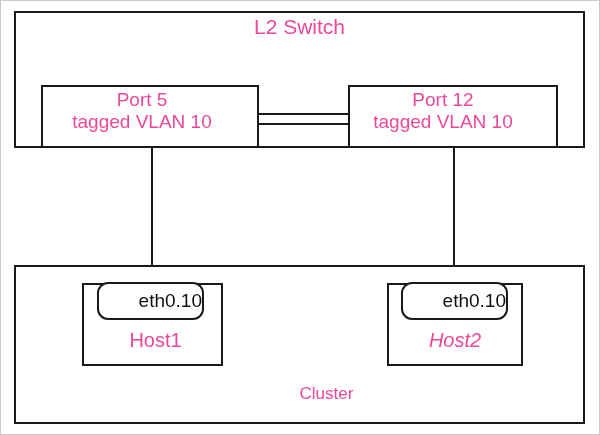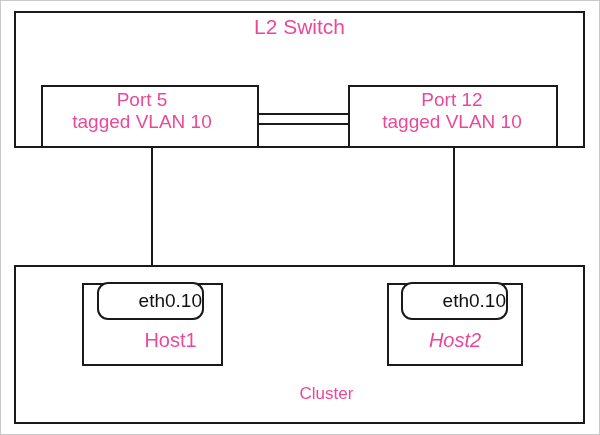--- a/index.html
+++ b/index.html
@@ -74,21 +74,20 @@
     font-size: 19px;
     top: 88px;
   }
   #port5-label {
     left: 40px;
     width: 202px;
   }
   #port12-label {
     left: 347px;
     width: 190px;
-    margin-left: 9px;
   }
 
   
   #trunk-link-top {
     left: 256px;
     top: 112px;
     width: 93px;
   }
   #trunk-link-bottom {
     left: 256px;
@@ -134,21 +133,21 @@
   }
   #host2-box {
     left: 386px;
     width: 136px;
   }
   .host-label {
     font-size: 20px;
     top: 328px;
   }
   #host1-label {
-    left: 96px;
+    left: 81px;
     width: 147px;
   }
   #host2-label {
     left: 386px;
     width: 136px;
     font-style: italic;
   }
 
   
   .nic-box {

